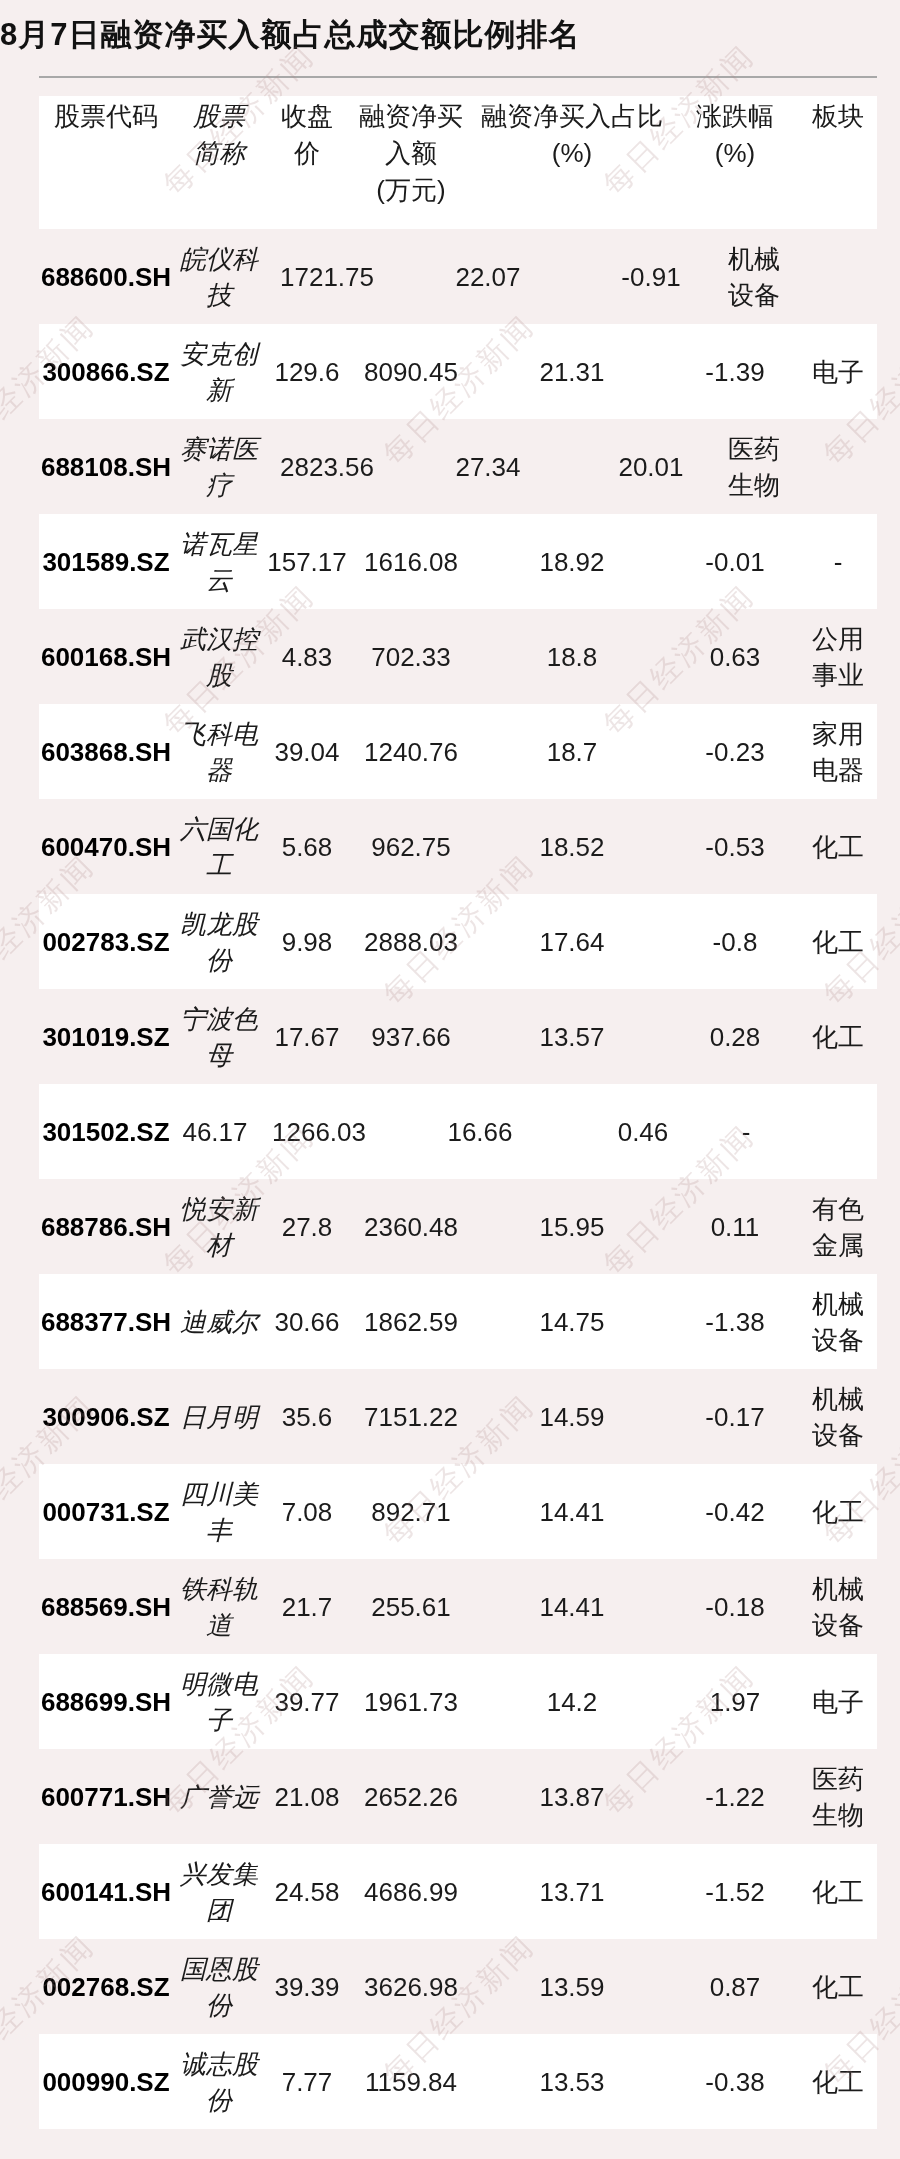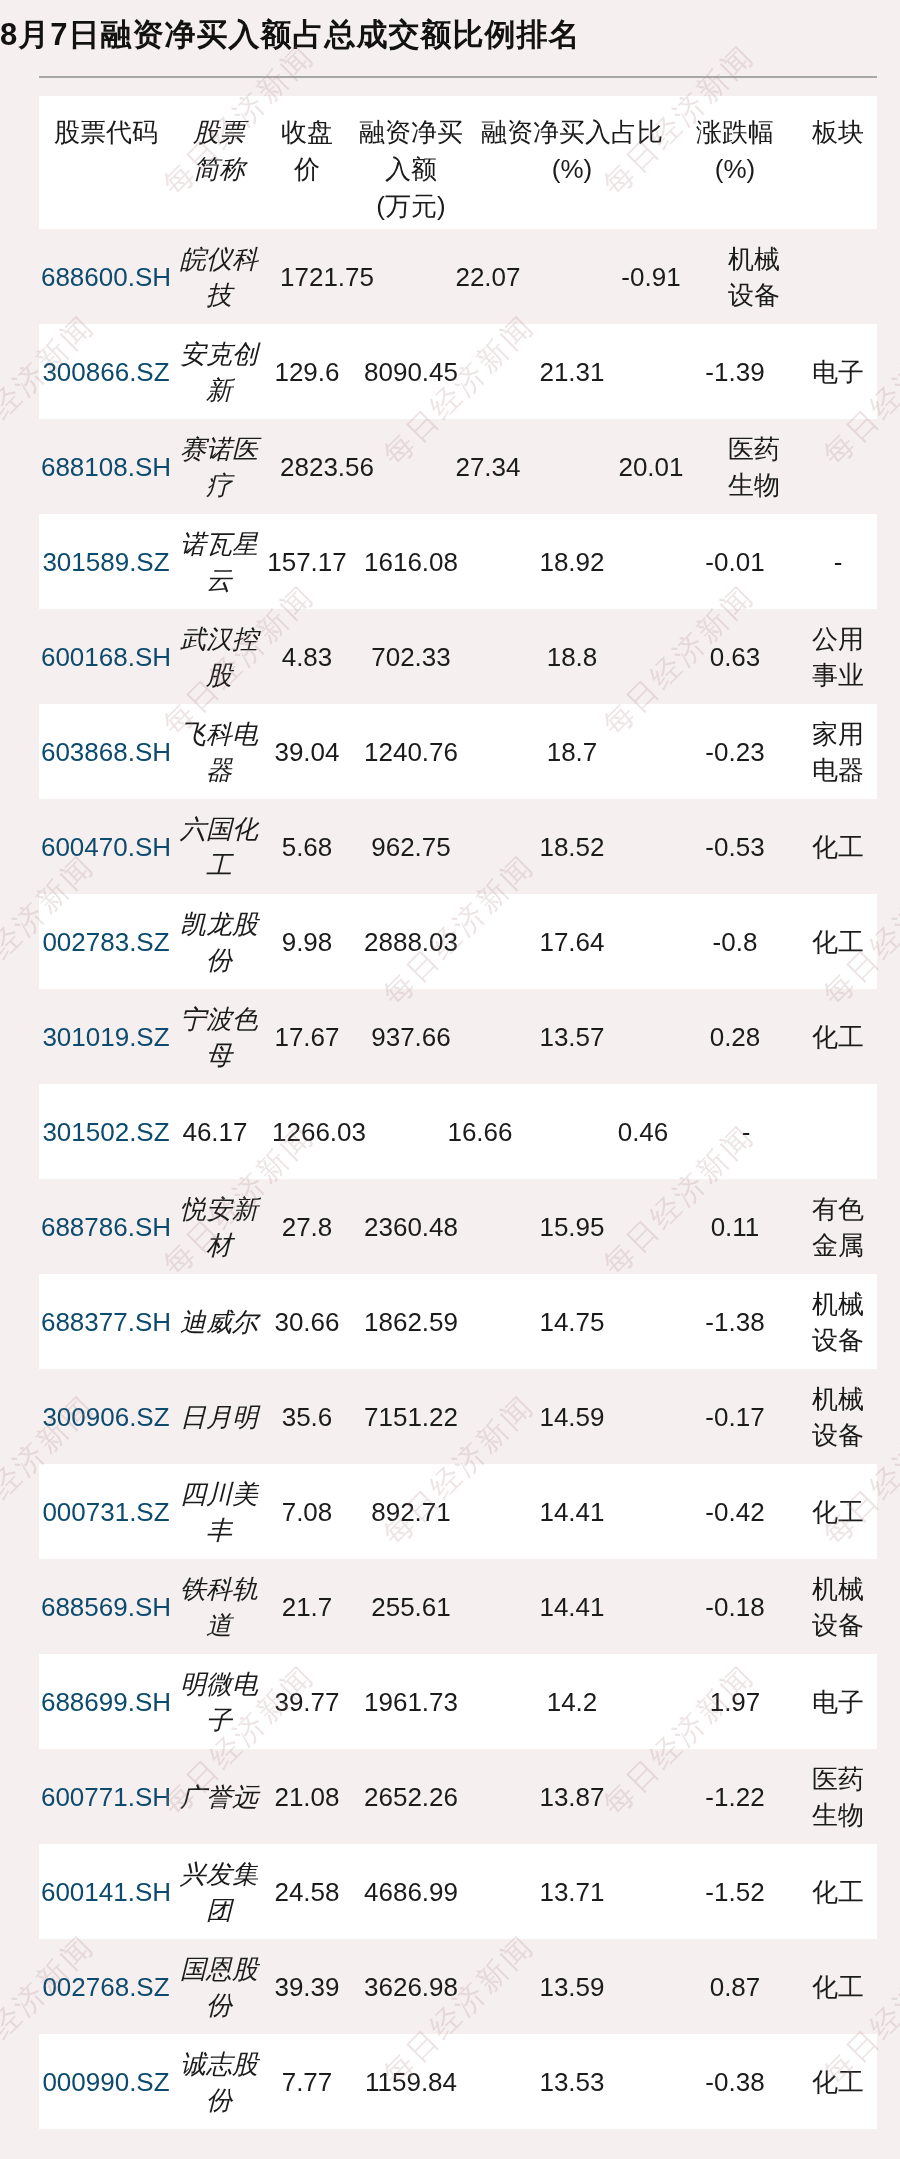--- a/index.html
+++ b/index.html
@@ -44,21 +44,21 @@
   .table{
     position:relative;z-index:2;
     width:838px;
     margin-left:39px;
   }
   .thead{
     background:#ffffff;
     height:133px;
     display:flex;
     align-items:flex-start;
-    padding-top:18px;
+    padding-top:2px;
     box-sizing:border-box;
   }
   .th{
     white-space:pre-line;
     text-align:center;
     font-size:26px;
     line-height:37px;
     color:#1b1b1b;
     display:block;
     box-sizing:border-box;
@@ -81,21 +81,21 @@
     box-sizing:border-box;
     word-break:break-all;
   }
   .col-0{width:134px;}
   .col-1{width:92px;padding:0 2px;font-style:italic;}
   .col-2{width:84px;}
   .col-3{width:124px;}
   .col-4{width:198px;}
   .col-5{width:128px;}
   .col-6{width:78px;padding:0 11px;}
-  .code{color:#0c4a6e;}
+  .code{color:#000000;font-weight:bold;}
 </style>
 </head>
 <body>
 
 <div class="watermark-layer" id="wm-layer">
     <span class="wm" style="left: 140px; top: 100px;">每日经济新闻</span>
     <span class="wm" style="left: 580px; top: 100px;">每日经济新闻</span>
     <span class="wm" style="left: -80px; top: 370px;">每日经济新闻</span>
     <span class="wm" style="left: 360px; top: 370px;">每日经济新闻</span>
     <span class="wm" style="left: 800px; top: 370px;">每日经济新闻</span>

